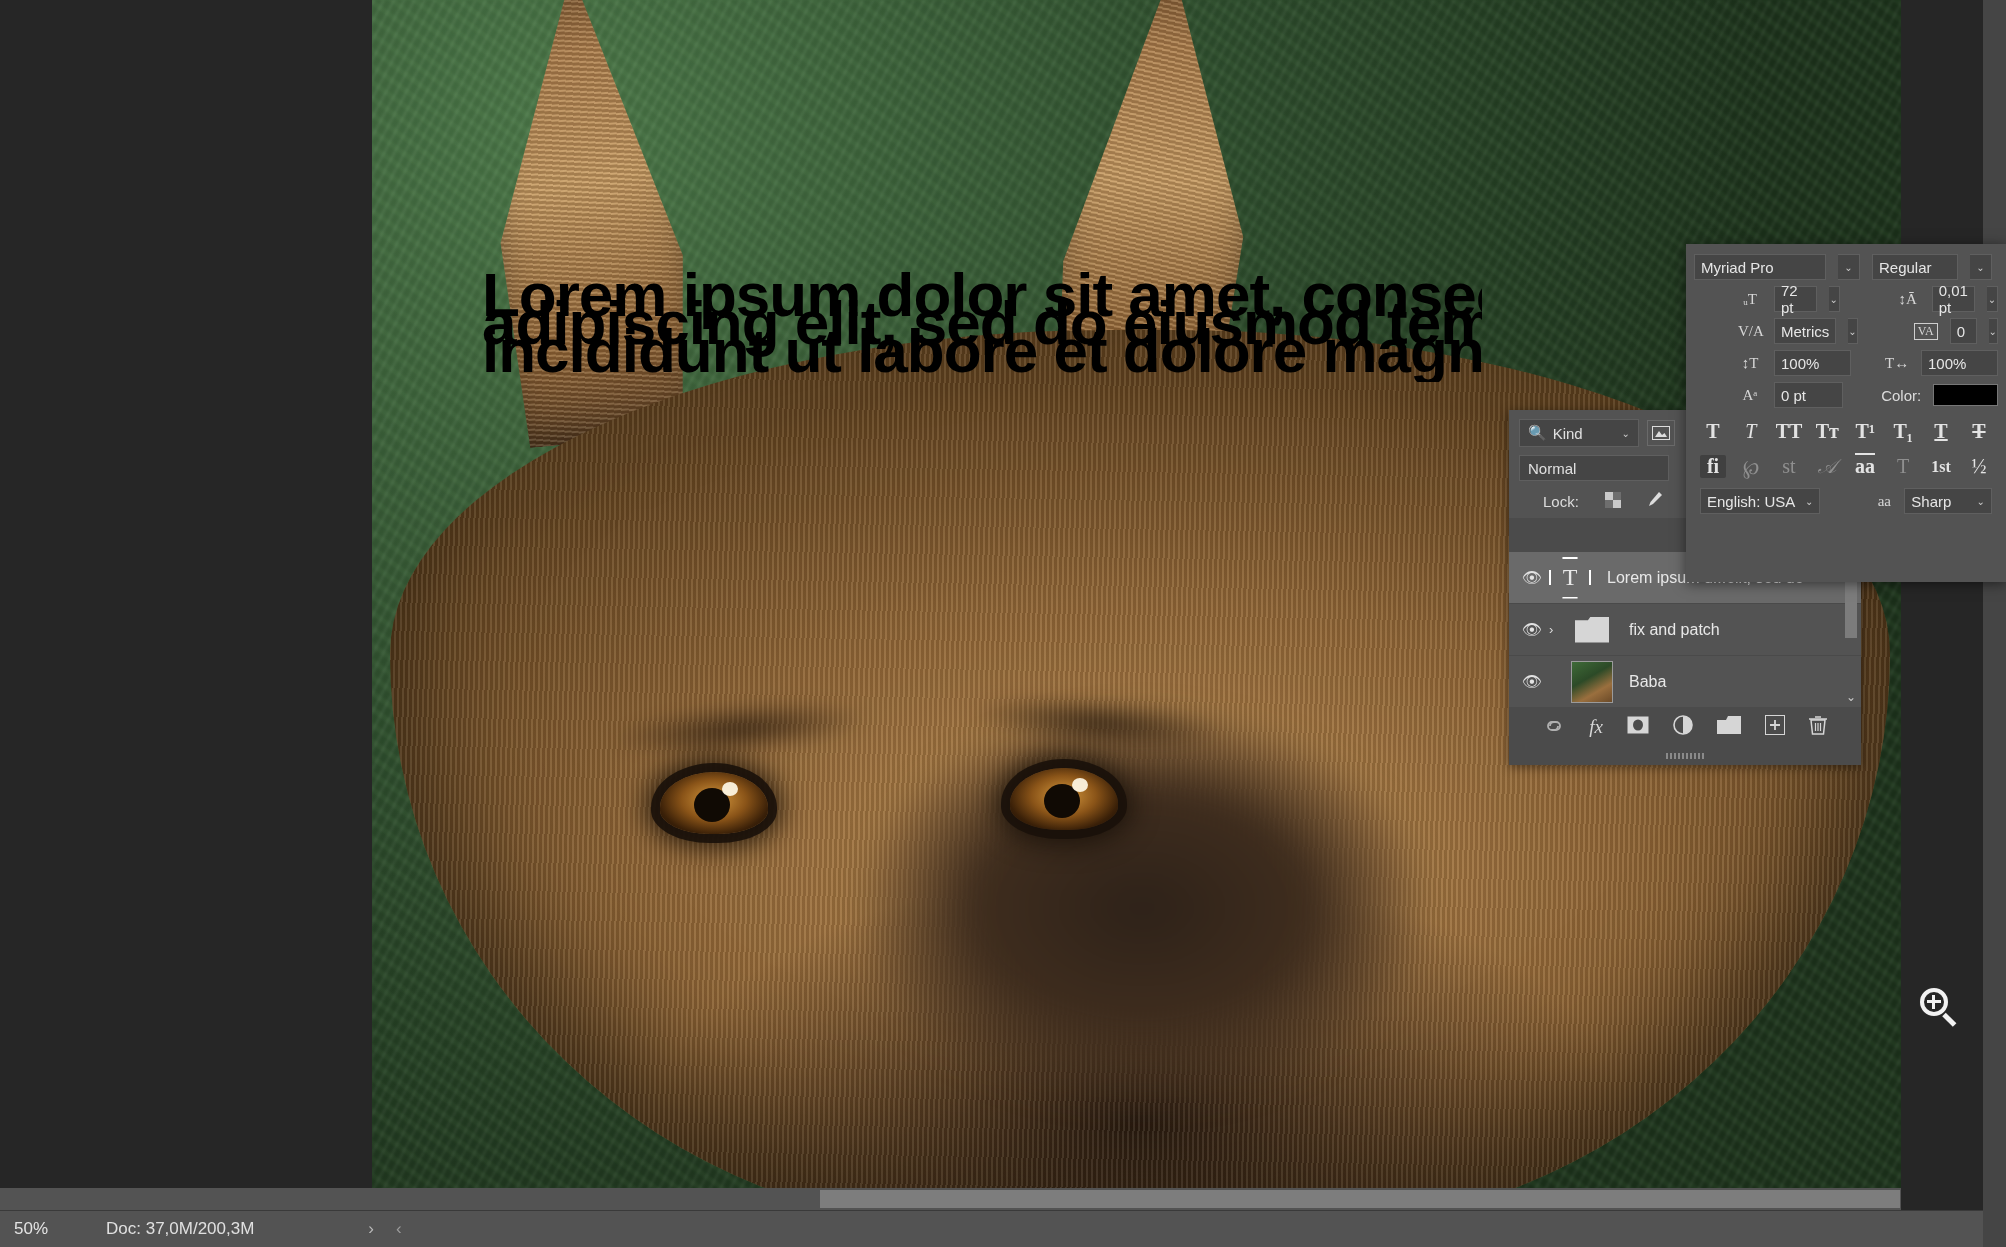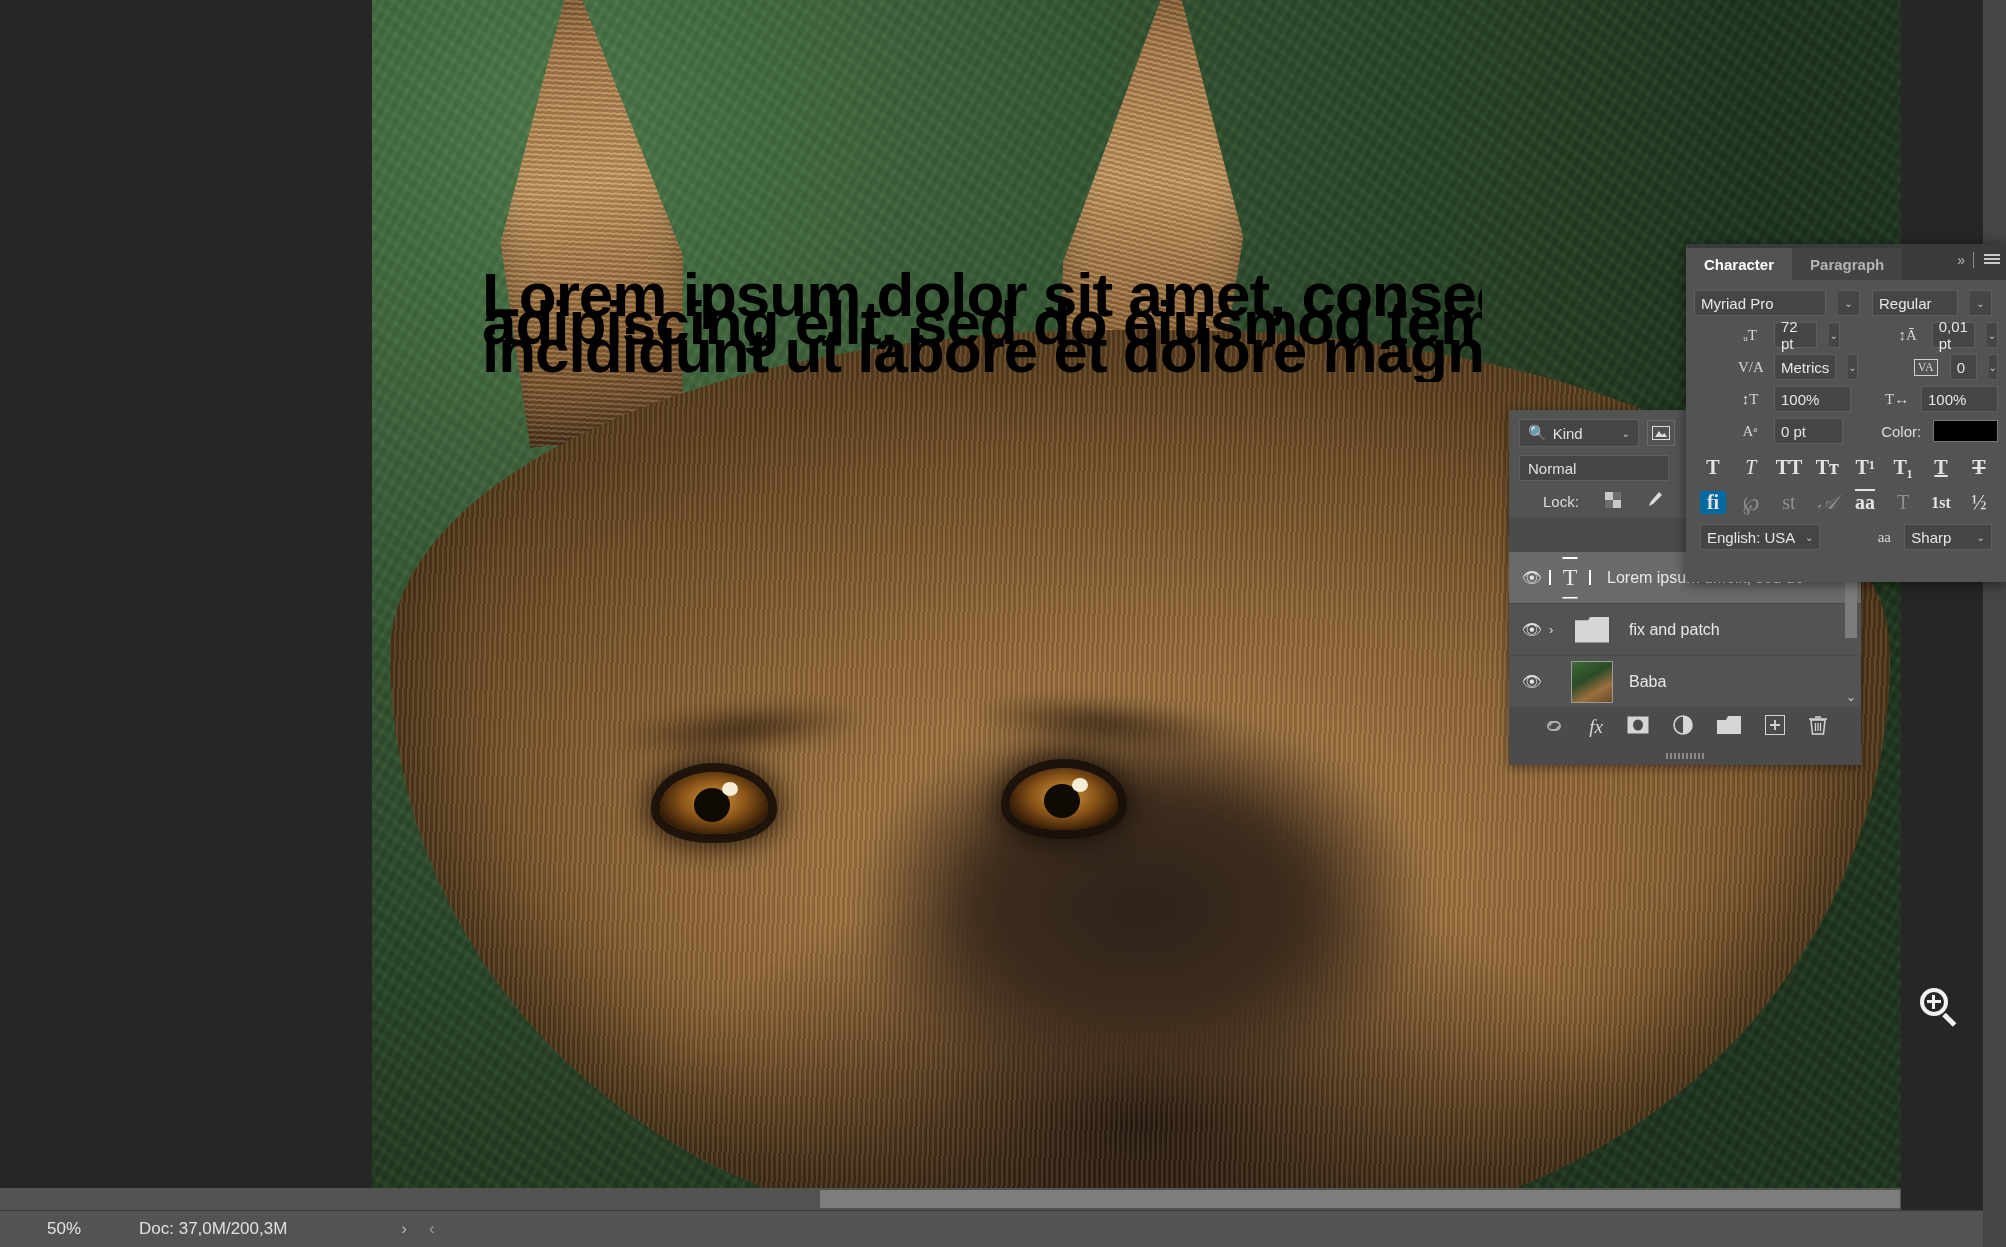--- a/index.html
+++ b/index.html
@@ -79,21 +79,21 @@
   #text-layer .tline{ position:absolute; left:0; width:1000px;
     font-family:"Liberation Sans", sans-serif; font-weight:700; color:#000;
     font-size:62px; line-height:62px; white-space:nowrap; letter-spacing:-1px; }
   #text-layer .t1{ top:2px; }
   #text-layer .t2{ top:30px; }
   #text-layer .t3{ top:58px; }
 
   
   #status-bar{ position:absolute; left:0; bottom:0; width:1983px; height:37px;
     background:#535353; border-top:1px solid #3a3a3a; display:flex; align-items:center; }
-  #zoom-field{ width:96px; padding-left:14px; color:#e4e4e4; font-size:17px;margin-left:33px; }
+  #zoom-field{ width:96px; padding-left:14px; color:#e4e4e4; font-size:17px; }
   #doc-info{ color:#e0e0e0; font-size:17px; padding-left:10px; }
   #status-arrow{ color:#b9b9b9; font-size:17px; margin-left:114px; }
   #status-arrow2{ color:#9c9c9c; font-size:17px; margin-left:22px; }
 
   #hscroll{ position:absolute; left:0; bottom:37px; width:1901px; height:22px;
     background:#535353; }
   #hscroll-thumb{ position:absolute; left:820px; top:2px; width:1080px; height:18px;
     background:#7d7d7d; }
 
   #right-strip{ position:absolute; right:0; top:0; width:23px; height:1247px;
@@ -182,21 +182,21 @@
   .clbl{ color:#d6d6d6; font-size:15px; font-family:"Liberation Serif", serif; min-width:24px;
     text-align:center;margin-left:44px; }
   .swatch{ width:84px; height:22px; background:#000; border:1px solid #777; }
   .color-lbl{ color:#dcdcdc; font-size:15px; margin-left:26px; }
 
   .tbtn-row{ display:flex; align-items:center; justify-content:space-between;
     padding:6px 6px 4px 6px; }
   .tbtn{ color:#e3e3e3; font-size:20px; font-family:"Liberation Serif", serif;
     min-width:26px; text-align:center; }
   .tbtn.dim{ color:#8f8f8f; }
-  .tbtn.on{ background:#0369a1; border-radius:2px; }
+  .tbtn.on{ background:#404040; border-radius:2px; }
 
   .cbottom{ display:flex; align-items:center; gap:8px; padding:4px 6px; }
   .lang-sel{ width:144px; }
   .aa-sel{ width:104px; }
 
   
   #zoom-cursor{ position:absolute; left:1920px; top:988px; width:38px; height:38px; }
   .mag-circle{ position:absolute; left:0; top:0; width:28px; height:28px; border-radius:50%;
     border:4px solid #f2f2f2; box-shadow:0 0 0 1px #2a2a2a, inset 0 0 0 1px #2a2a2a; }
   .mag-plus-h{ position:absolute; left:7px; top:12px; width:14px; height:3px; background:#f2f2f2; }
@@ -368,29 +368,20 @@
           </svg>
       </span>
     </div>
 
     <div id="layers-grip">
       <span class="grip"></span>
     </div>
   </div>
 
   <div id="char-panel">
-    <div id="char-tabbar">
-      <div class="panel-tab active">Character</div>
-      <div class="panel-tab tab-inactive">Paragraph</div>
-      <div id="char-tab-right">
-        <span class="dbl-chev">»</span>
-        <span class="vdiv"></span>
-        <span class="hamb"></span>
-      </div>
-    </div>
 
     <div id="char-body">
 
       <div class="cline">
         <div class="cfield wide">Myriad Pro</div>
         <div class="cdrop">
             <span class="chev">⌄</span>
           </div>
         <div class="cfield med">Regular</div>
         <div class="cdrop">

